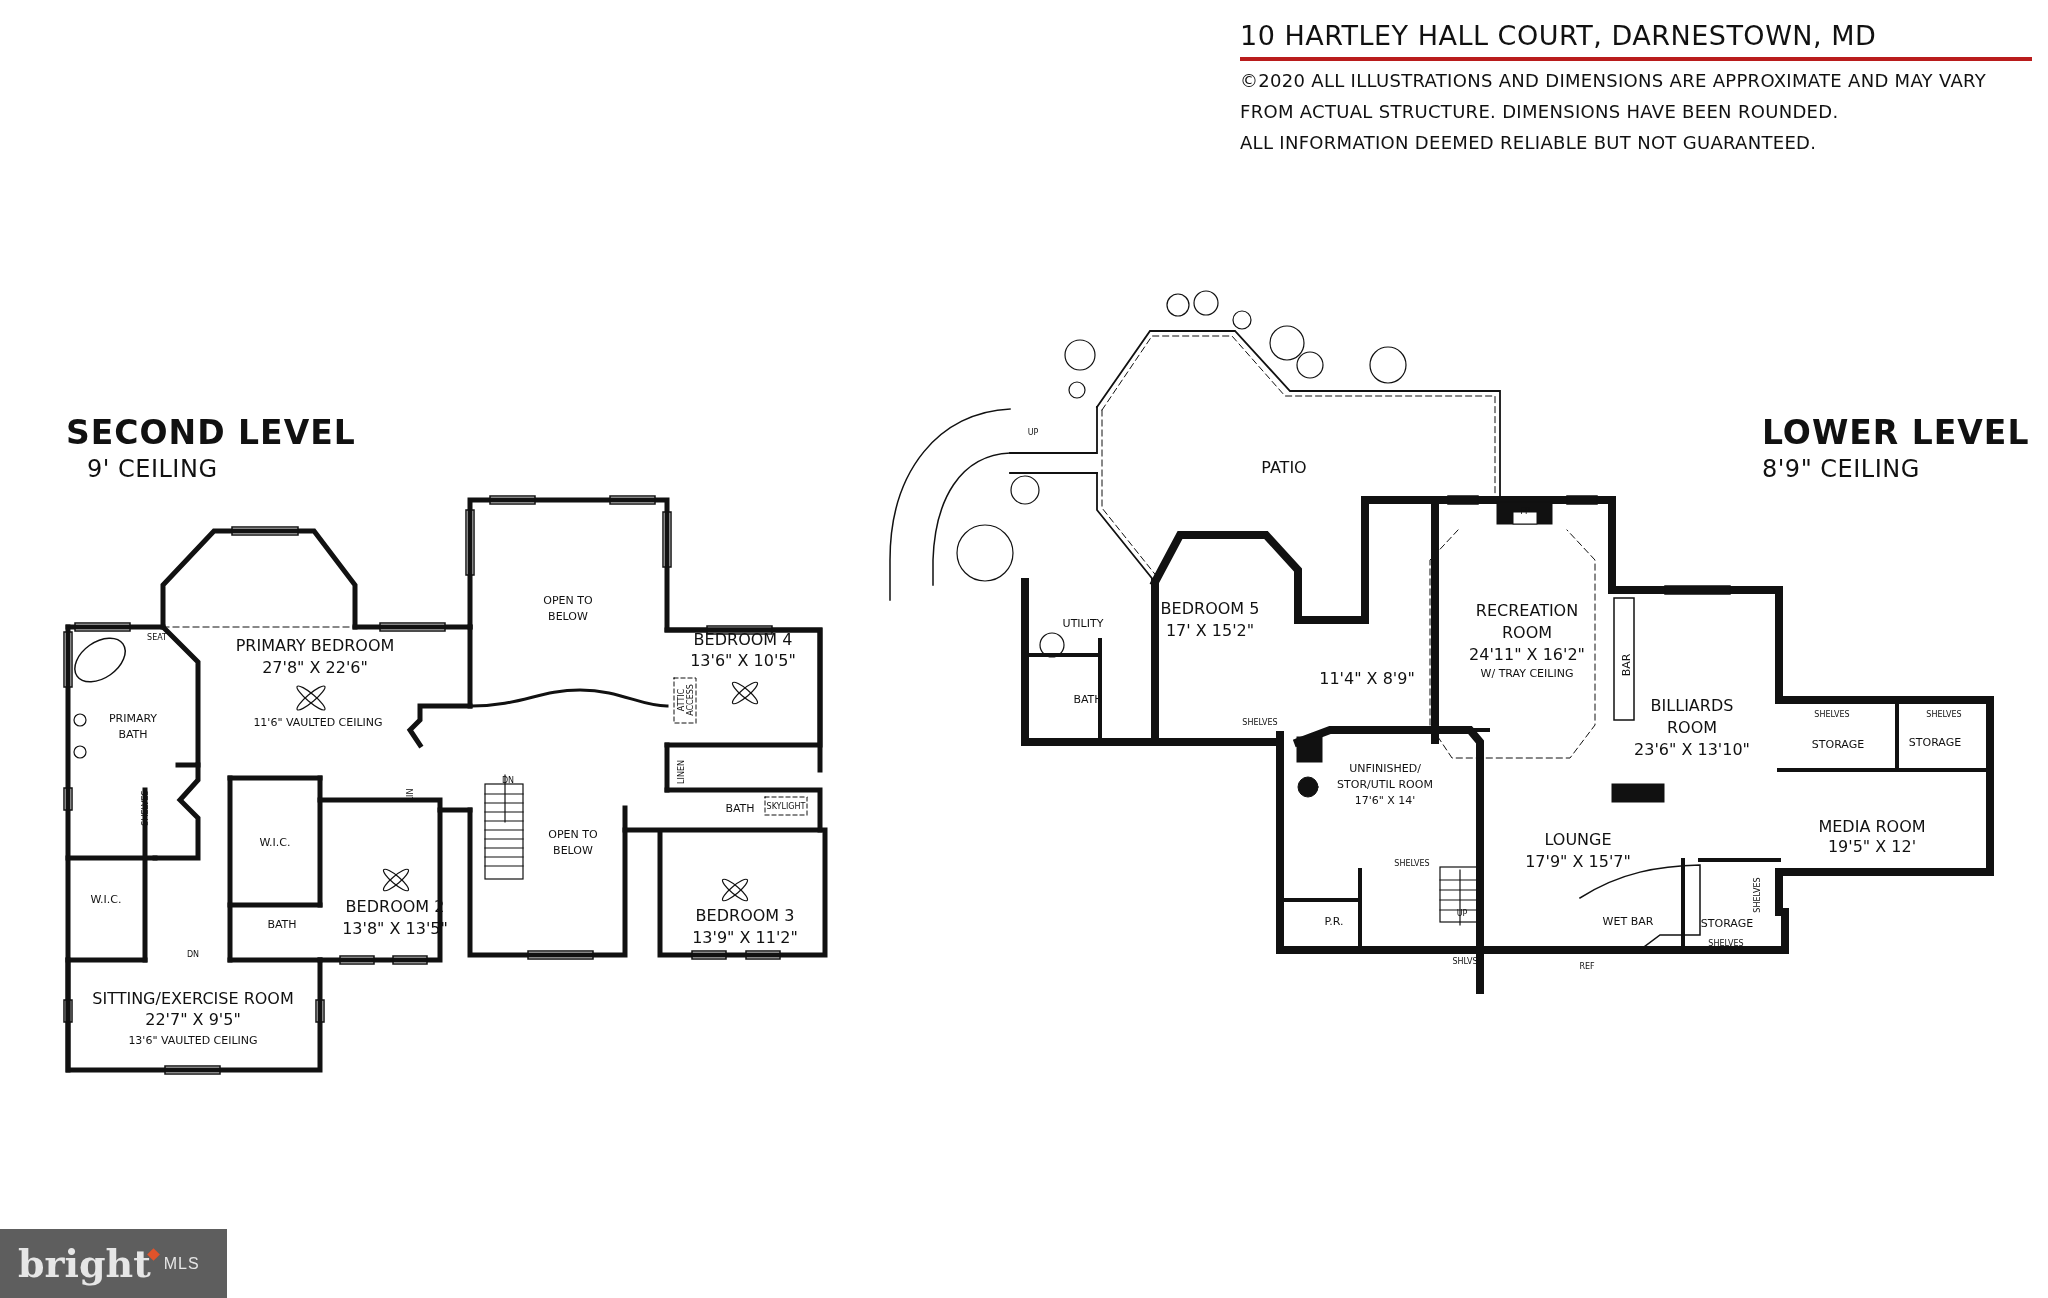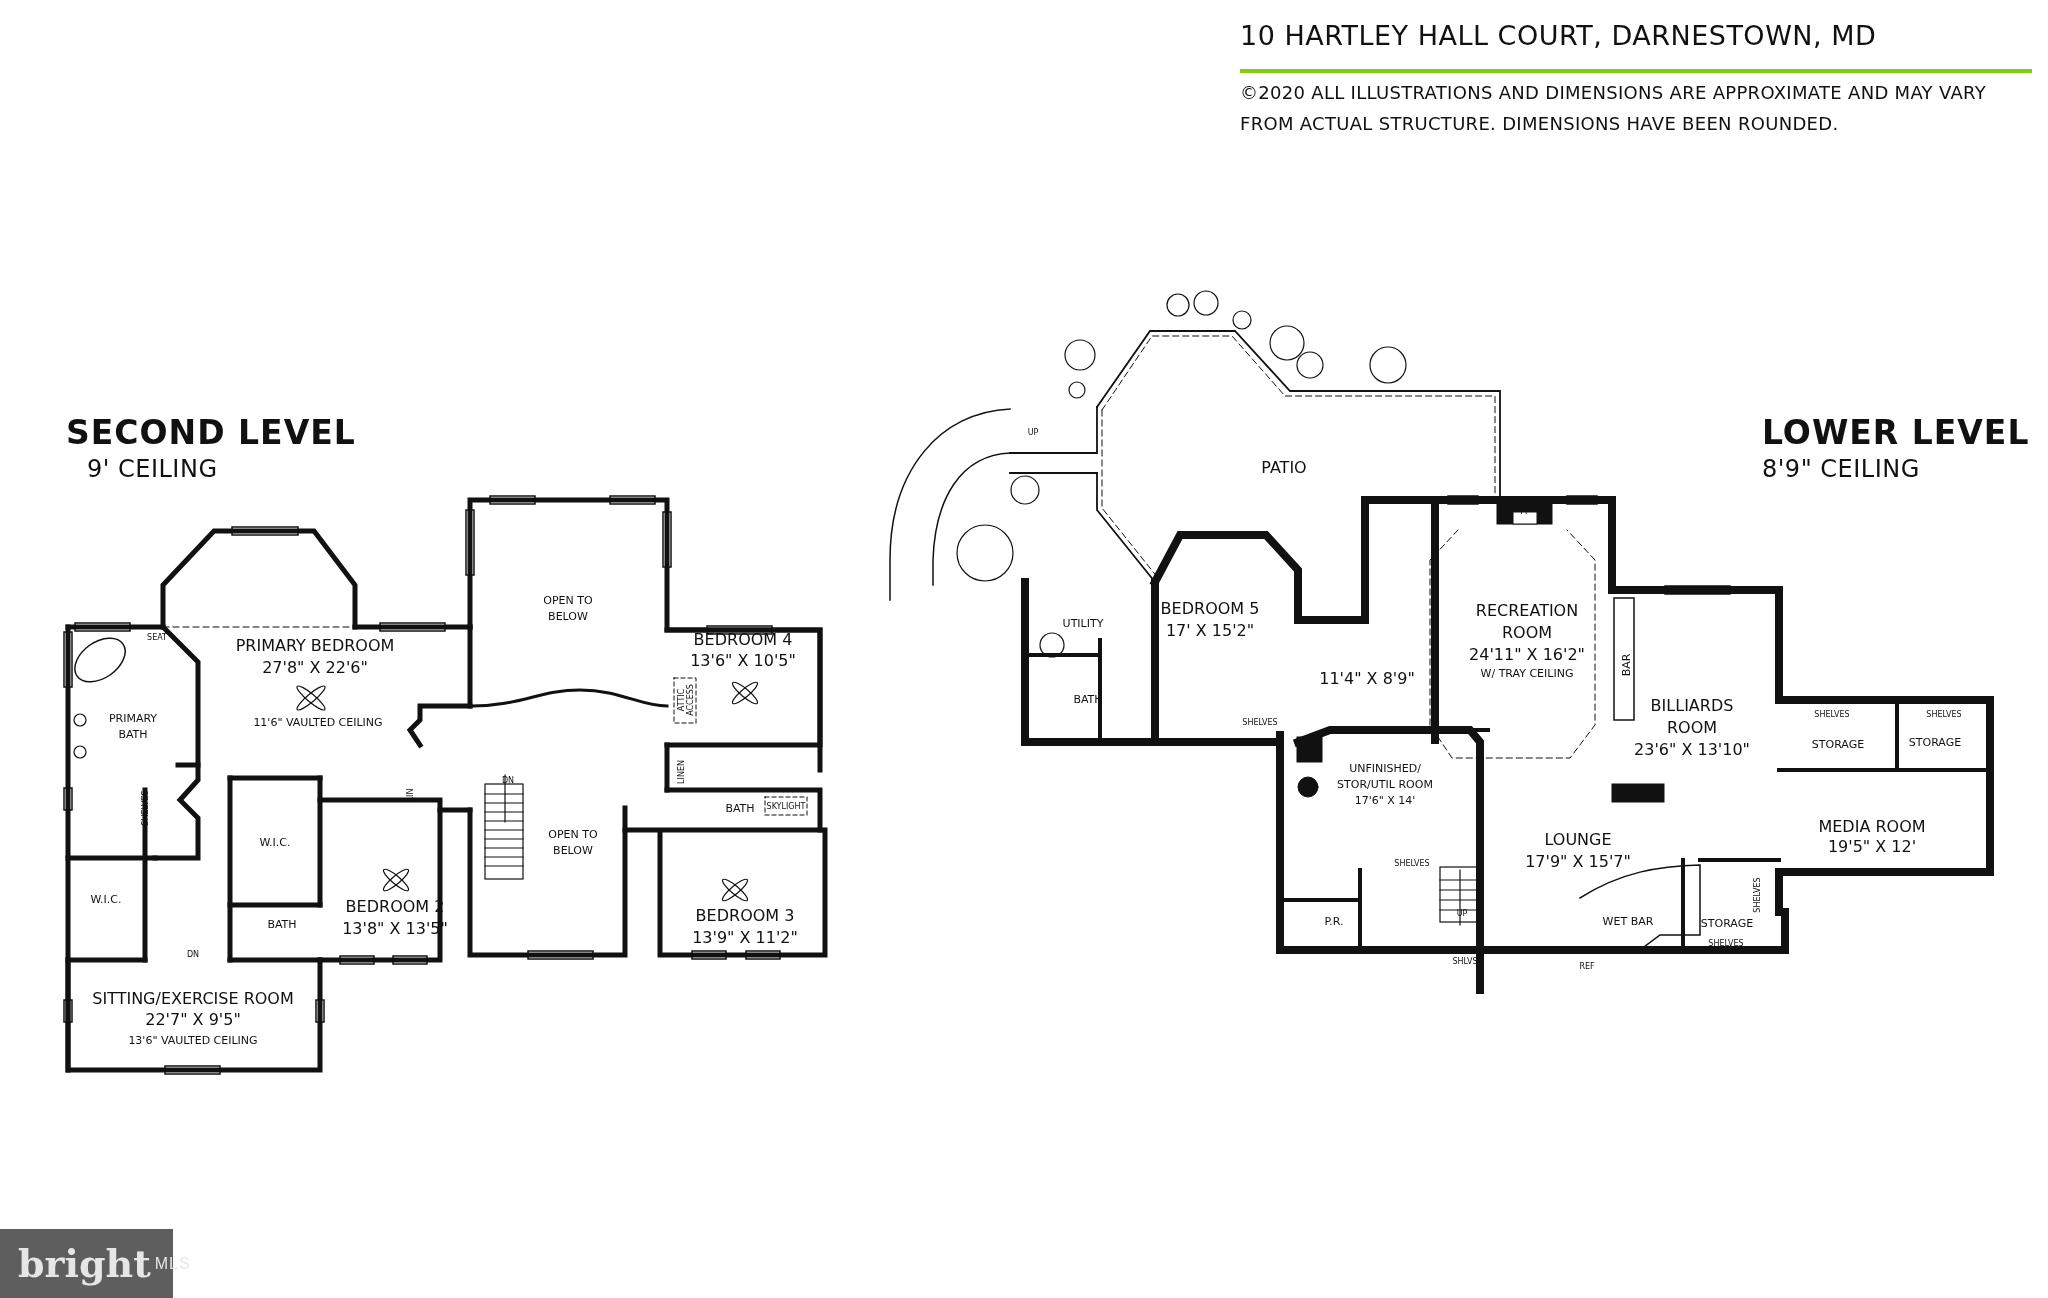--- a/index.html
+++ b/index.html
@@ -1,43 +1,44 @@
 <!DOCTYPE html>
 <html><head>
 <meta charset="utf-8">
 <style>
   html, body { margin:0; padding:0; background:#ffffff; }
   body { width:2048px; height:1298px; position:relative; overflow:hidden;
          font-family:"DejaVu Sans", sans-serif; color:#111; }
   .header { position:absolute; left:1240px; top:20px; width:800px; }
-  .header .addr { font-size:27px; letter-spacing:0.5px; padding-bottom:18px;
-                  border-bottom:4px solid #84cc16; width:792px; }
+  .header .addr { font-size:27px; letter-spacing:0.5px; padding-bottom:6px;
+                  border-bottom:4px solid #b91c1c; width:792px; }
   .header .disc { font-size:18px; line-height:31px; margin-top:4px; letter-spacing:0.3px; }
   .level-title { position:absolute; font-size:33px; font-weight:bold; letter-spacing:1px; }
   .level-sub { position:absolute; font-size:24px; letter-spacing:0.5px; }
   svg.plan { position:absolute; left:0; top:0; }
-  .logo { position:absolute; left:0; top:1229px; width:173px; height:69px; background:#5e5e5e;
+  .logo { position:absolute; left:0; top:1229px; width:227px; height:69px; background:#5e5e5e;
           display:flex; align-items:center; padding-left:18px; box-sizing:border-box; }
   .logo .b { font-family:"DejaVu Serif", serif; font-size:38px; color:#e6e6e6; font-weight:bold; }
   .logo .dot { display:inline-block; width:9px; height:9px; background:#e0532b; transform:rotate(45deg); margin-left:-2px; margin-top:-18px; }
   .logo .m { font-family:"Liberation Sans", sans-serif; font-size:16px; color:#e6e6e6; margin-left:6px; letter-spacing:1px; }
   .room { font-family:"DejaVu Sans", sans-serif; fill:#111; text-anchor:middle; }
   .rn { font-size:16px; }
   .rd { font-size:16px; }
   .rs { font-size:11px; }
   .tiny { font-size:8px; }
 </style>
 </head>
 <body>
 
 <div class="header">
   <div class="addr">10 HARTLEY HALL COURT, DARNESTOWN, MD</div>
   <div class="disc">
     <div>©2020 ALL ILLUSTRATIONS AND DIMENSIONS ARE APPROXIMATE AND MAY VARY</div>
     <div>FROM ACTUAL STRUCTURE. DIMENSIONS HAVE BEEN ROUNDED.</div>
+    <div>ALL INFORMATION DEEMED RELIABLE BUT NOT GUARANTEED.</div>
   </div>
 </div>
 
 <div class="level-title" style="left:66px; top:413px;">SECOND LEVEL</div>
 <div class="level-sub" style="left:66px; top:455px;margin-left:21px;">9' CEILING</div>
 <div class="level-title" style="left:1762px; top:413px;">LOWER LEVEL</div>
 <div class="level-sub" style="left:1762px; top:455px;">8'9" CEILING</div>
 
 <svg class="plan" width="2048" height="1298" viewBox="0 0 2048 1298">
   <g fill="none" stroke="#111" stroke-linecap="square">

